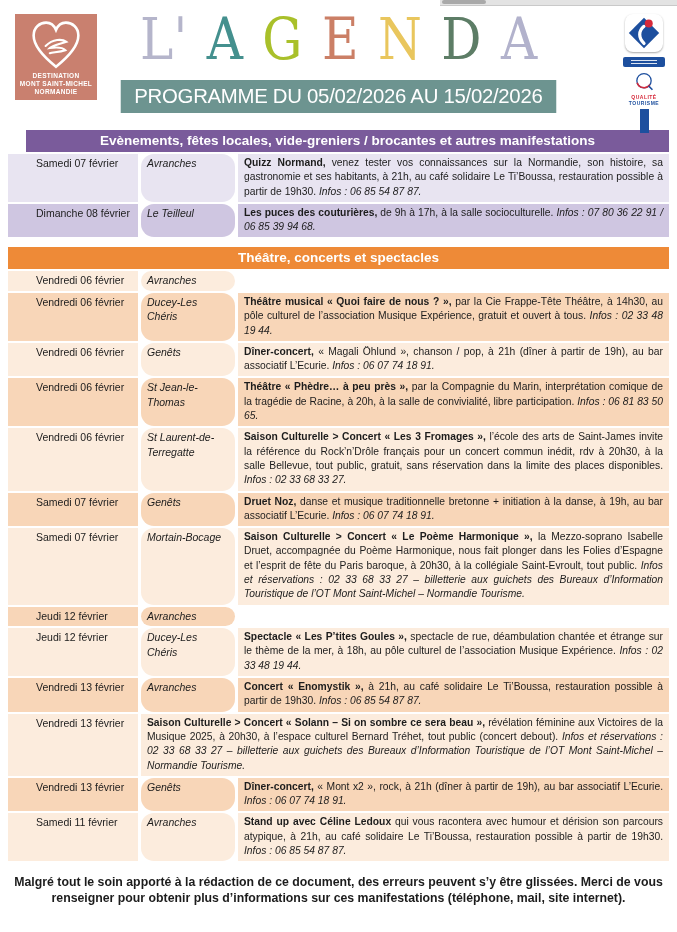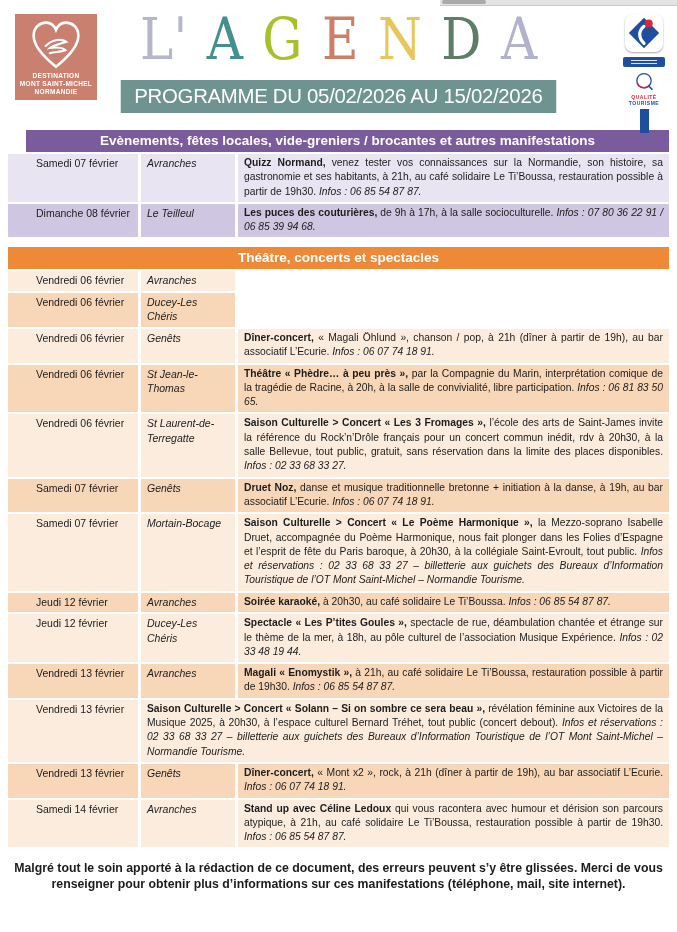--- a/index.html
+++ b/index.html
@@ -41,21 +41,21 @@
   
   section.events { margin: 0 8px; }
   section.events + section.events { margin-top: 10px; }
   .section-header { color: #fff; font-weight: bold; font-size: 13.5px; text-align: center; padding: 3px 0 4px; }
   .purple .section-header { background: var(--purple); margin-left: 18px; }
   .orange .section-header { background: var(--orange); }
   .rows { display: block; }
   .row { display: flex; gap: 3px; margin-top: 2px; }
   .cell { padding: 2px 6px 3px; }
   .cell.date { width: 130px; flex: 0 0 130px; font-size: 10.5px; line-height: 14.5px; padding-left: 28px; }
-  .cell.place { width: 94px; flex: 0 0 94px; font-style: italic; font-size: 10.5px; line-height: 14.5px; }
+  .cell.place { width: 94px; flex: 0 0 94px; font-style: italic; font-size: 10.5px; line-height: 14.5px; border-radius: 13px; }
   .cell.desc { flex: 1 1 auto; font-size: 10.3px; line-height: 14.3px; text-align: justify; }
   .cell.desc i { }
   .purple .row.base .cell { background: var(--purpleLight); }
   .purple .row.alt  .cell { background: var(--purpleDark); }
   .orange .row.base .cell { background: var(--orangeLight); }
   .orange .row.alt  .cell { background: var(--orangeDark); }
 
   
   .footer { margin-top: 13px; text-align: center; }
   .disclaimer { font-weight: bold; font-size: 12.3px; line-height: 16px; max-width: 652px; margin: 0 auto; }
@@ -149,20 +149,21 @@
     <div class="rows">
 
         <div class="row base">
           <div class="cell date">Vendredi 06 février</div>
           <div class="cell place">Avranches</div>
         </div>
 
         <div class="row alt">
           <div class="cell date">Vendredi 06 février</div>
           <div class="cell place">Ducey-Les Chéris</div>
+          <div class="cell desc"><b>Théâtre musical « Quoi faire de nous ? »,</b><span> par la Cie Frappe-Tête Théâtre, à 14h30, au pôle culturel de l’association Musique Expérience, gratuit et ouvert à tous. </span><i>Infos : 02 33 48 19 44.</i></div>
         </div>
 
         <div class="row base">
           <div class="cell date">Vendredi 06 février</div>
           <div class="cell place">Genêts</div>
           <div class="cell desc"><b>Dîner-concert,</b><span> « Magali Öhlund », chanson / pop, à 21h (dîner à partir de 19h), au bar associatif L’Ecurie. </span><i>Infos : 06 07 74 18 91.</i></div>
         </div>
 
         <div class="row alt">
           <div class="cell date">Vendredi 06 février</div>
@@ -184,48 +185,47 @@
 
         <div class="row base">
           <div class="cell date">Samedi 07 février</div>
           <div class="cell place">Mortain-Bocage</div>
           <div class="cell desc"><b>Saison Culturelle &gt; Concert « Le Poème Harmonique »,</b><span> la Mezzo-soprano Isabelle Druet, accompagnée du Poème Harmonique, nous fait plonger dans les Folies d’Espagne et l’esprit de fête du Paris baroque, à 20h30, à la collégiale Saint-Evroult, tout public. </span><i>Infos et réservations : 02 33 68 33 27 – billetterie aux guichets des Bureaux d’Information Touristique de l’OT Mont Saint-Michel – Normandie Tourisme.</i></div>
         </div>
 
         <div class="row alt">
           <div class="cell date">Jeudi 12 février</div>
           <div class="cell place">Avranches</div>
-          <div class="cell desc"><b>Soirée karaoké,</b><span> à 20h30, au café solidaire Le Ti’Boussa. </span><i>Infos : 06 85 54 87 87.</i></div>
         </div>
 
         <div class="row base">
           <div class="cell date">Jeudi 12 février</div>
           <div class="cell place">Ducey-Les Chéris</div>
           <div class="cell desc"><b>Spectacle « Les P’tites Goules »,</b><span> spectacle de rue, déambulation chantée et étrange sur le thème de la mer, à 18h, au pôle culturel de l’association Musique Expérience. </span><i>Infos : 02 33 48 19 44.</i></div>
         </div>
 
         <div class="row alt">
           <div class="cell date">Vendredi 13 février</div>
           <div class="cell place">Avranches</div>
-          <div class="cell desc"><b>Magali « Enomystik »,</b><span> à 21h, au café solidaire Le Ti’Boussa, restauration possible à partir de 19h30. </span><i>Infos : 06 85 54 87 87.</i></div>
+          <div class="cell desc"><b>Concert « Enomystik »,</b><span> à 21h, au café solidaire Le Ti’Boussa, restauration possible à partir de 19h30. </span><i>Infos : 06 85 54 87 87.</i></div>
         </div>
 
         <div class="row base">
           <div class="cell date">Vendredi 13 février</div>
           <div class="cell desc"><b>Saison Culturelle &gt; Concert « Solann – Si on sombre ce sera beau »,</b><span> révélation féminine aux Victoires de la Musique 2025, à 20h30, à l’espace culturel Bernard Tréhet, tout public (concert debout). </span><i>Infos et réservations : 02 33 68 33 27 – billetterie aux guichets des Bureaux d’Information Touristique de l’OT Mont Saint-Michel – Normandie Tourisme.</i></div>
         </div>
 
         <div class="row alt">
           <div class="cell date">Vendredi 13 février</div>
           <div class="cell place">Genêts</div>
           <div class="cell desc"><b>Dîner-concert,</b><span> « Mont x2 », rock, à 21h (dîner à partir de 19h), au bar associatif L’Ecurie. </span><i>Infos : 06 07 74 18 91.</i></div>
         </div>
 
         <div class="row base">
-          <div class="cell date">Samedi 14 février</div>
+          <div class="cell date">Samedi 11 février</div>
           <div class="cell place">Avranches</div>
           <div class="cell desc"><b>Stand up avec Céline Ledoux</b><span> qui vous racontera avec humour et dérision son parcours atypique, à 21h, au café solidaire Le Ti’Boussa, restauration possible à partir de 19h30. </span><i>Infos : 06 85 54 87 87.</i></div>
         </div>
       </div>
   </section>
 
   <footer class="footer">
     <p class="disclaimer">Malgré tout le soin apporté à la rédaction de ce document, des erreurs peuvent s’y être glissées. Merci de vous renseigner pour obtenir plus d’informations sur ces manifestations (téléphone, mail, site internet).</p>
 
   </footer>

